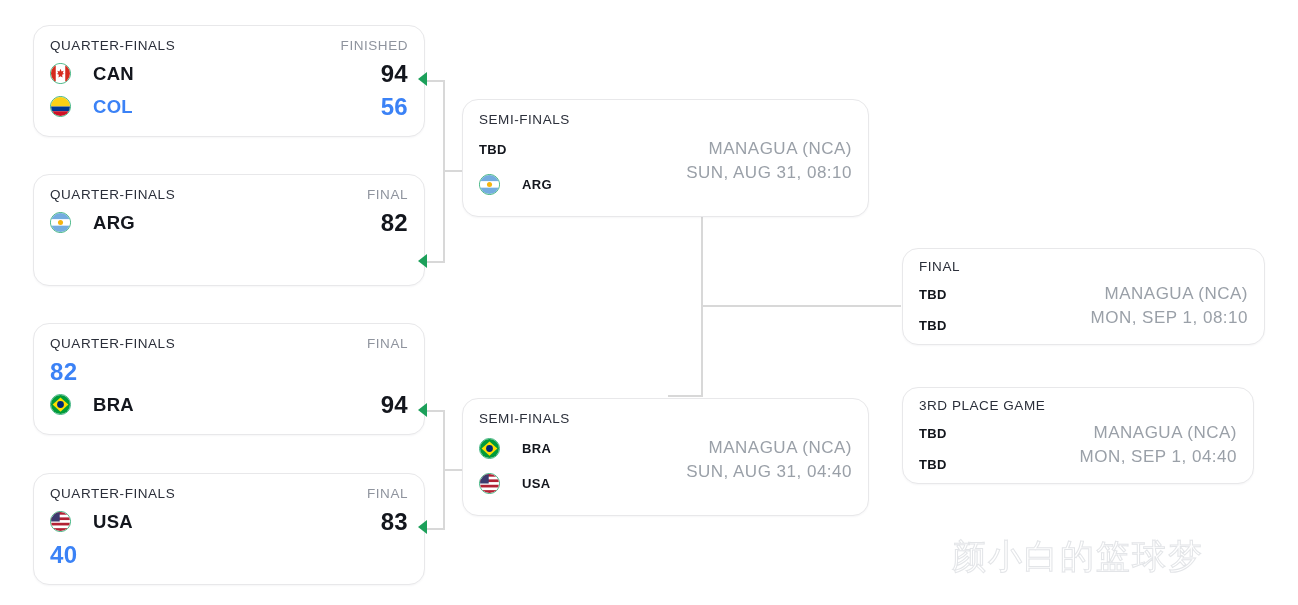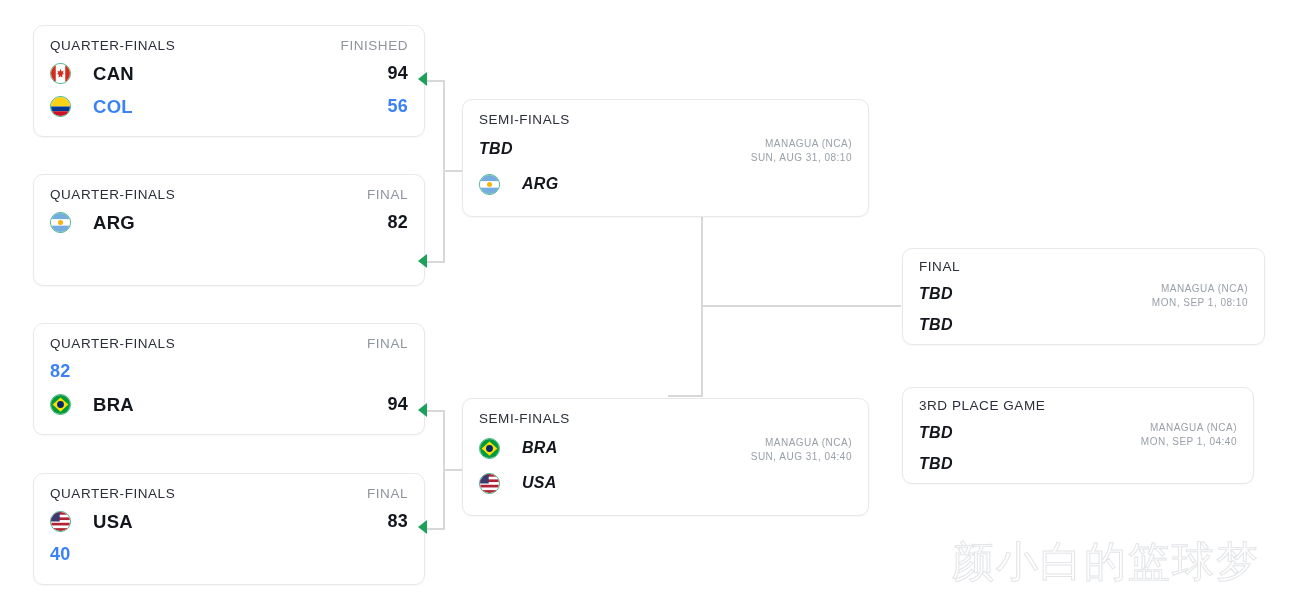--- a/index.html
+++ b/index.html
@@ -23,21 +23,21 @@
     background: #d8d8d8;
   }
   .conn.h { height: 2px; }
   .conn.v { width: 2px; }
 
   
   .card {
     position: absolute;
     background: #ffffff;
     border: 1px solid #e8e8ea;
-    border-radius: 10px;
+    border-radius: 16px;
     box-shadow: 0 1px 2px rgba(16,24,40,0.04);
   }
   .card-head {
     display: flex;
     justify-content: space-between;
     align-items: baseline;
     padding: 12px 16px 2px 16px;
   }
   .round-label {
     font-size: 13.5px;
@@ -67,51 +67,50 @@
     flex: 1 1 auto;
     min-width: 0;
   }
   .team-code {
     font-size: 18.5px;
     font-weight: bold;
     letter-spacing: 0.3px;
     white-space: nowrap;
   }
   .score {
-    font-size: 18px;
+    font-size: 24px;
     font-weight: bold;
     letter-spacing: 0.3px;
     white-space: nowrap;
     text-align: right;
   }
   .win .team-code, .win .score { color: #13161d; }
   .lose .team-code, .lose .score { color: #3b82f6; }
   .tbd-code {
-    font-size: 16px;
+    font-size: 13px;
     font-weight: bold;
     color: #13161d;
     letter-spacing: 0.3px;
-    font-style: italic;
   }
 
   
   .win-arrow {
     position: absolute;
     width: 0; height: 0;
     border-top: 7px solid transparent;
     border-bottom: 7px solid transparent;
     border-right: 9px solid #1ca05a;
   }
 
   
   .venue {
     position: absolute;
     right: 16px;
     text-align: right;
-    font-size: 10px;
+    font-size: 17px;
     line-height: 1.42;
     letter-spacing: 0.5px;
     color: #9aa0a8;
     text-transform: uppercase;
     white-space: nowrap;
   }
 
   
   .flag {
     width: 21px;
@@ -121,21 +120,21 @@
     position: relative;
     overflow: hidden;
     border: 1.5px solid #35b07a;
     background: #fff;
   }
   .flag svg { display: block; width: 100%; height: 100%; }
 
   
   .watermark {
     position: absolute;
-    font-size: 42px;
+    font-size: 34px;
     letter-spacing: 2px;
     color: rgba(255,255,255,0);
     -webkit-text-stroke: 1px #e3e5e8;
     font-family: "DejaVu Sans", sans-serif;
     white-space: nowrap;
     user-select: none;
   }
 </style>
 </head>
 <body>

